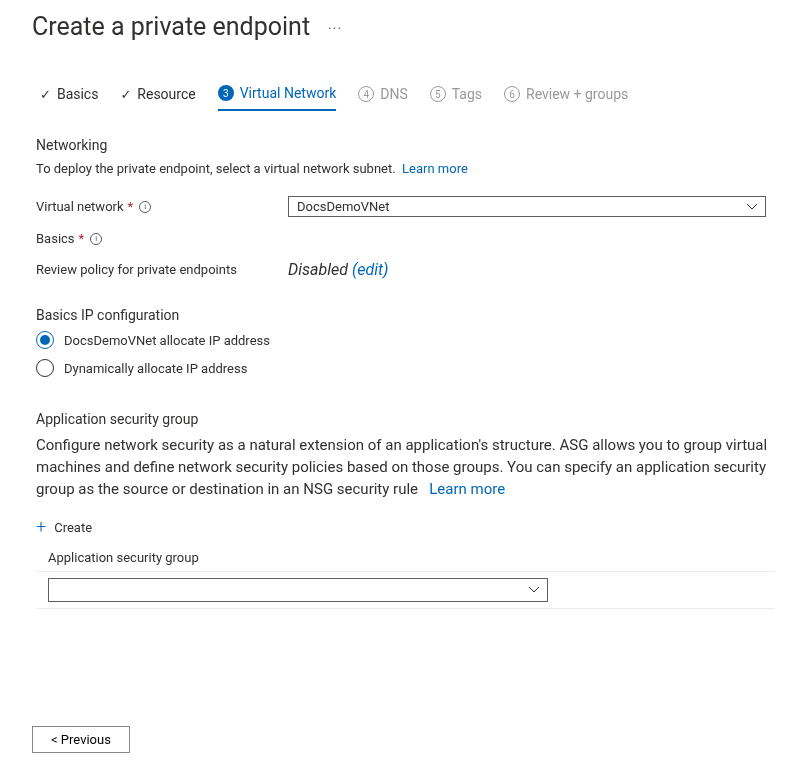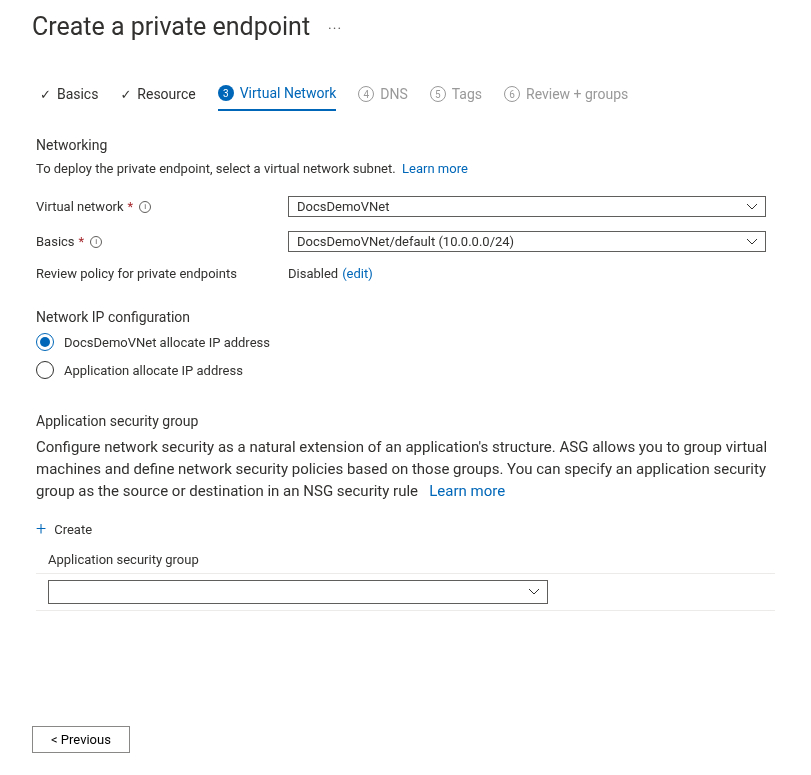--- a/index.html
+++ b/index.html
@@ -77,21 +77,21 @@
       font-size: 13px;
       max-width: 478px;
       cursor: pointer;
       background: #fff;
     }
     .chevron {
       width: 10px; height: 6px; display: inline-block;
     }
     .chevron svg { display: block; }
 
-    .static-val { display: flex; align-items: center; gap: 4px; font-size: 13px; }
+    .static-val { display: flex; align-items: center; gap: 4px; font-size: 16px; font-style: italic; }
 
     .radio-row { display: flex; align-items: center; gap: 10px; margin-bottom: 10px; font-size: 13px; }
     .radio { width: 18px; height: 18px; border-radius: 50%; border: 1px solid #323130; display: inline-flex; align-items: center; justify-content: center; cursor: pointer; }
     .radio.checked { border: 1px solid #0067b8; }
     .radio.checked::after { content: ""; width: 10px; height: 10px; border-radius: 50%; background: #0067b8; }
 
     .para { font-size: 15px; line-height: 1.45; margin-bottom: 0; }
 
     .create-btn { display: inline-flex; align-items: center; gap: 8px; margin-top: 18px; cursor: pointer; font-size: 13px; }
     .plus { font-size: 18px; color: #0067b8; font-weight: 300; line-height: 1; }
@@ -171,49 +171,41 @@
       </span>
     </div>
   </div>
 
   <div class="form-row">
     <div class="form-label">
       <span>Basics</span>
       <span class="req">*</span>
       <span class="info-icon">i</span>
     </div>
-    <div class="select">
-      <span>DocsDemoVNet/default (10.0.0.0/24)</span>
-      <span class="chevron">
-        <svg width="10" height="6" viewBox="0 0 10 6">
-            <path d="M0 0 L5 5 L10 0" stroke="#323130" stroke-width="1" fill="none"></path>
-          </svg>
-      </span>
-    </div>
   </div>
 
   <div class="form-row">
     <div class="form-label">
       <span>Review policy for private endpoints</span>
     </div>
     <div class="static-val">
       <span>Disabled</span>
       <a class="link">(edit)</a>
     </div>
   </div>
 
-  <div class="section-heading" style="margin-top:28px;">Network IP configuration</div>
+  <div class="section-heading" style="margin-top:28px;">Basics IP configuration</div>
 
   <div class="radio-row">
     <span class="radio checked"></span>
     <span>DocsDemoVNet allocate IP address</span>
   </div>
   <div class="radio-row">
     <span class="radio"></span>
-    <span>Application allocate IP address</span>
+    <span>Dynamically allocate IP address</span>
   </div>
 
   <div class="section-heading" style="margin-top:34px;">Application security group</div>
   <div class="para">
     <span>Configure network security as a natural extension of an application's structure. ASG allows you to group virtual machines and define network security policies based on those groups. You can specify an application security group as the source or destination in an NSG security rule</span>&nbsp;&nbsp;
     <a class="link">Learn more</a>
   </div>
 
   <div class="create-btn">
     <span class="plus">+</span>

